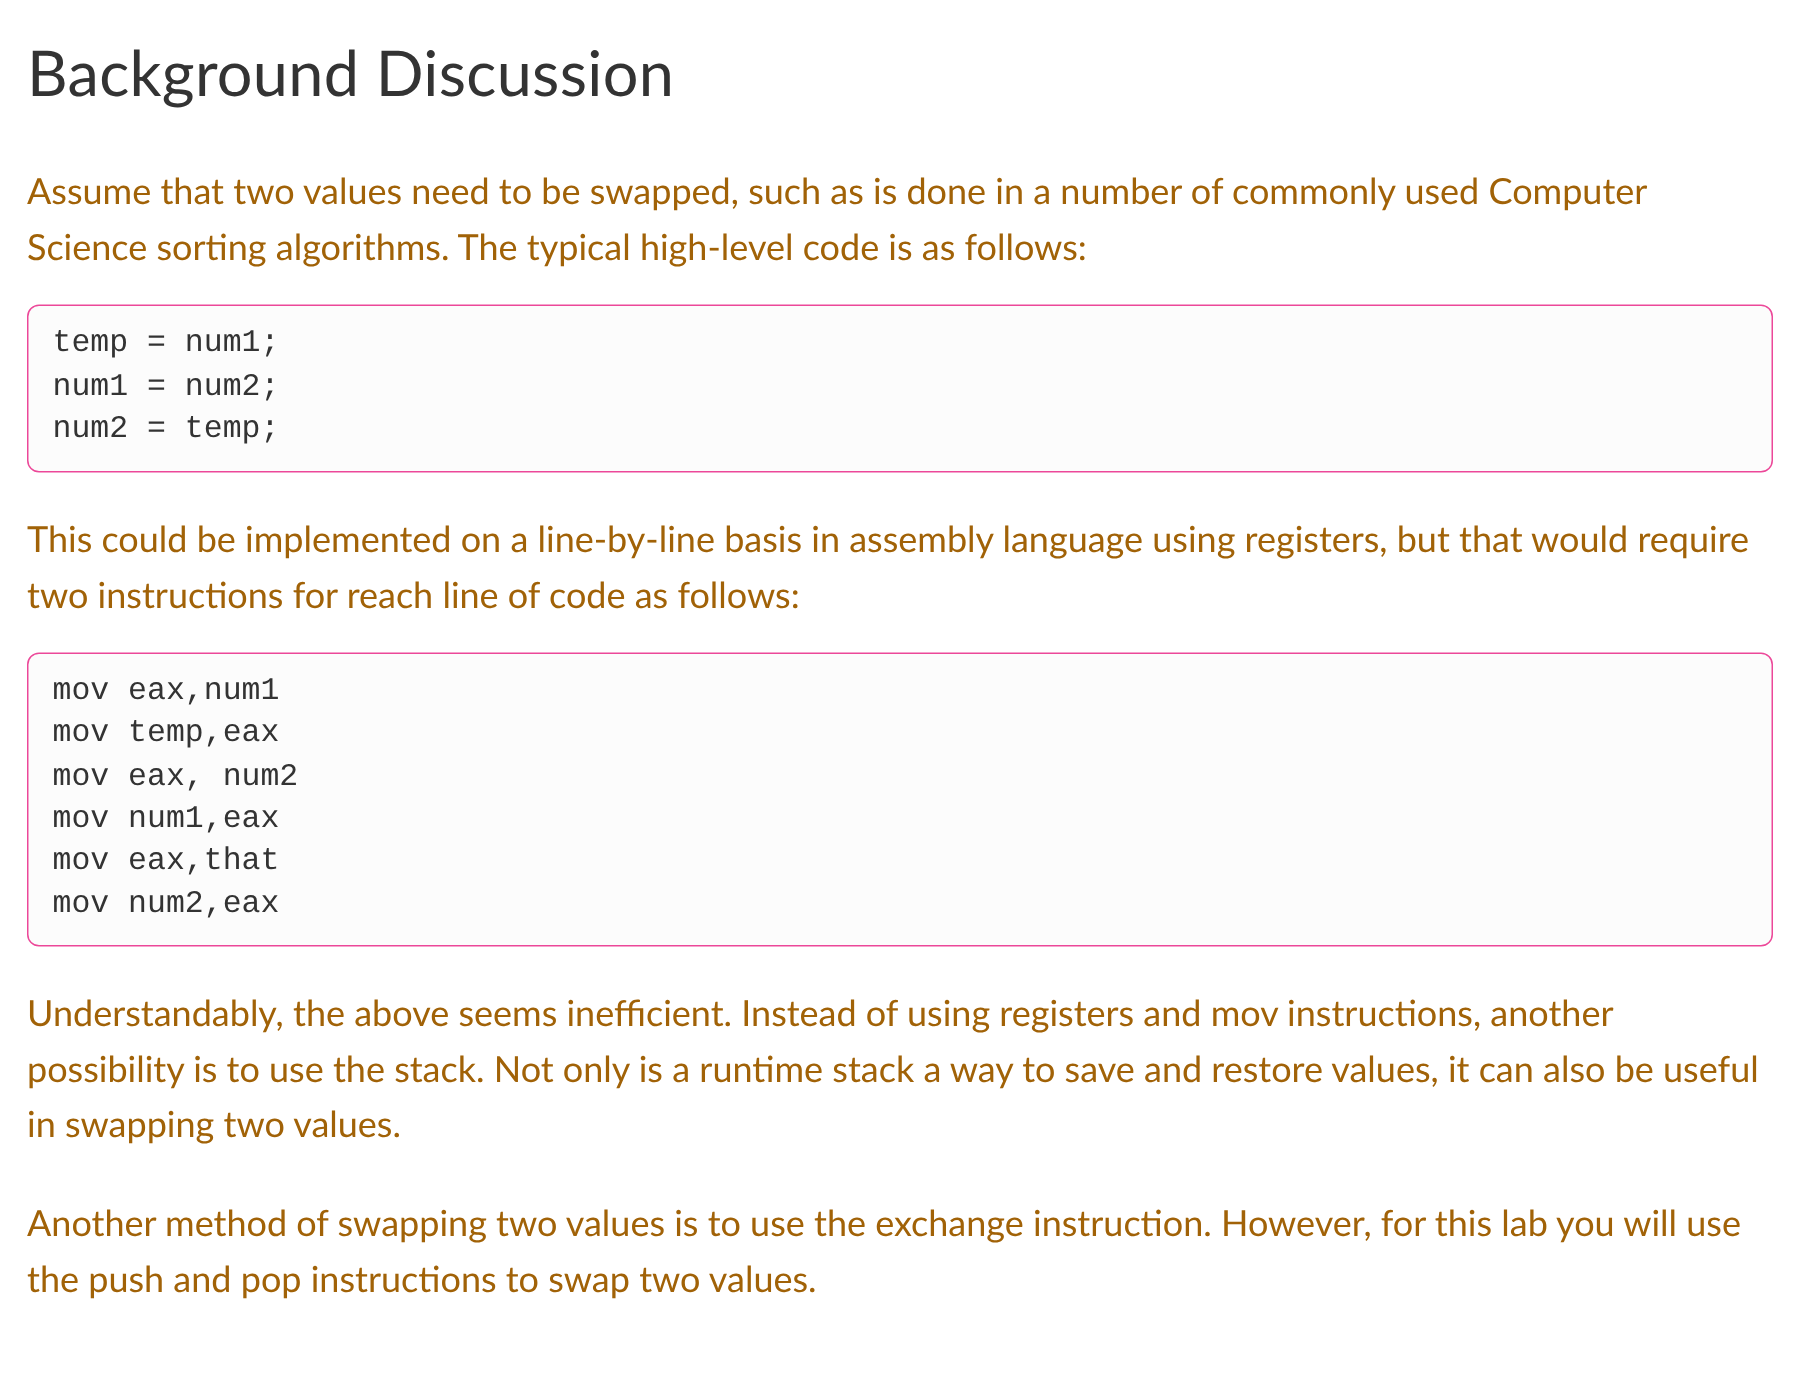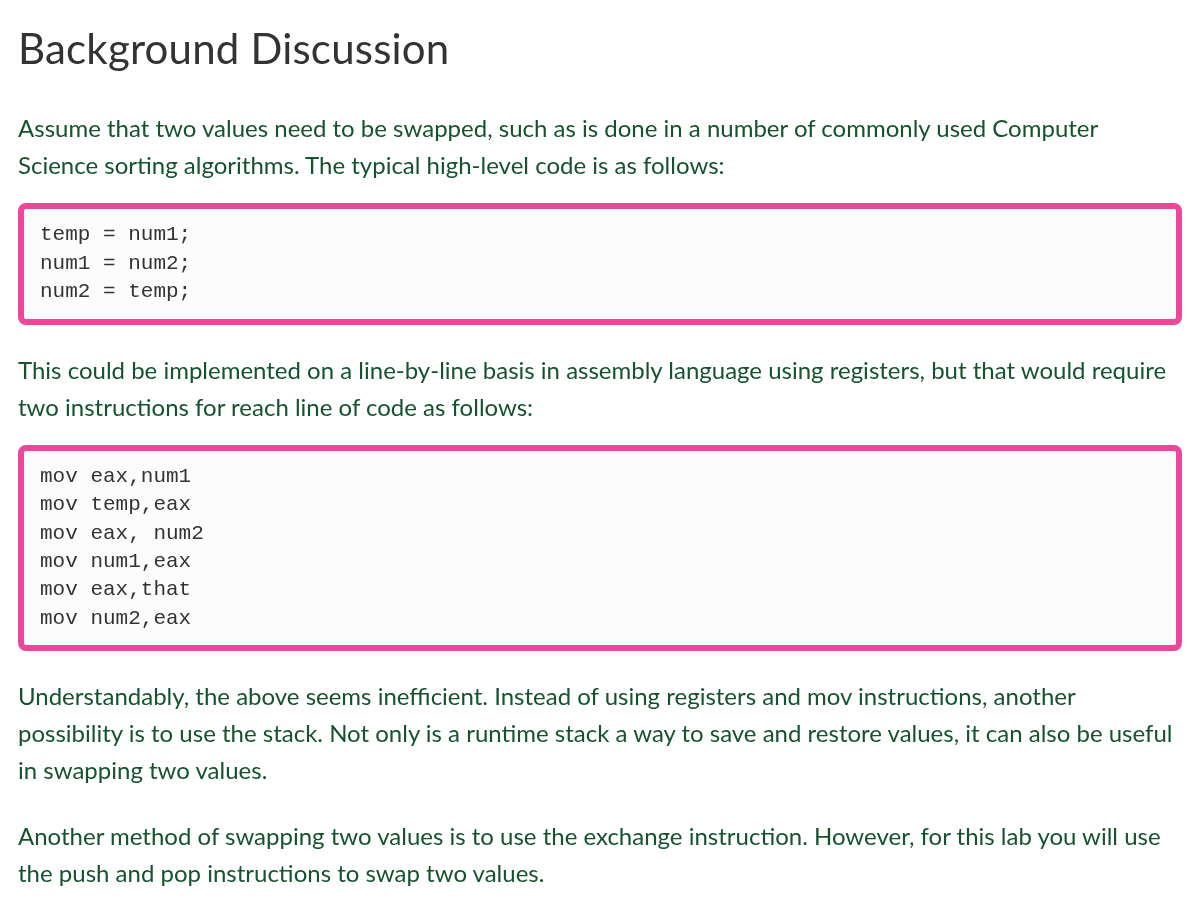--- a/index.html
+++ b/index.html
@@ -18,25 +18,25 @@
     }
     h1 {
       font-size: 42px;
       font-weight: 400;
       color: #333333;
       margin-bottom: 28px;
       letter-spacing: 0.2px;
     }
     p {
       margin-bottom: 20px;
-      color: #14532d;
+      color: #a16207;
     }
     pre {
       background: #fcfcfc;
-      border: 6px solid #ec4899;
+      border: 1px solid #ec4899;
       border-radius: 8px;
       padding: 12px 16px;
       font-family: 'Courier New', Courier, monospace;
       font-size: 21px;
       line-height: 1.35;
       color: #333333;
       margin-top: 18px;
       margin-bottom: 26px;
       white-space: pre;
     }

